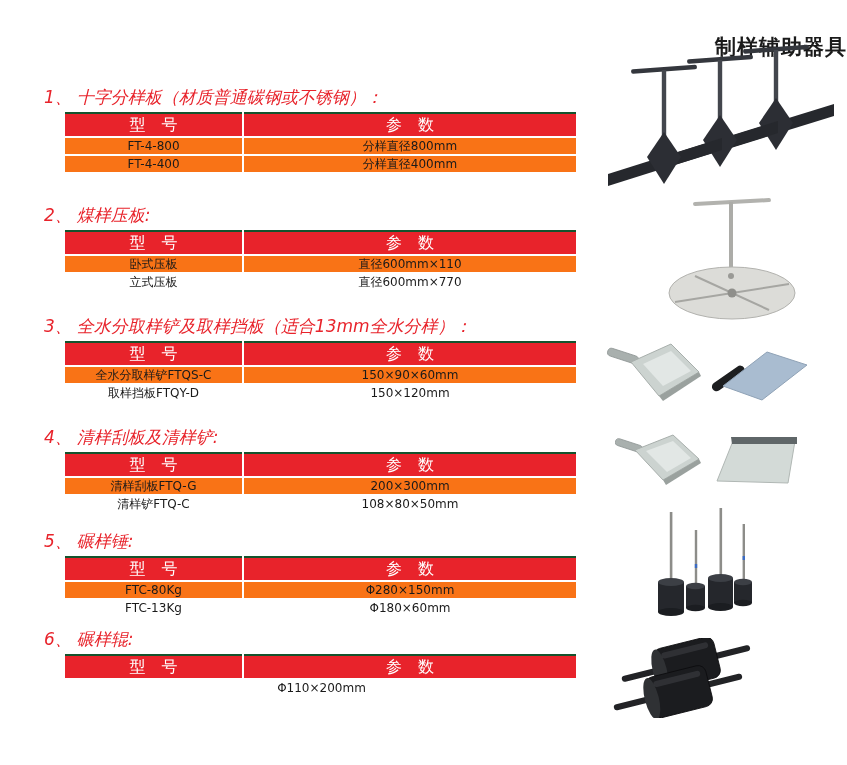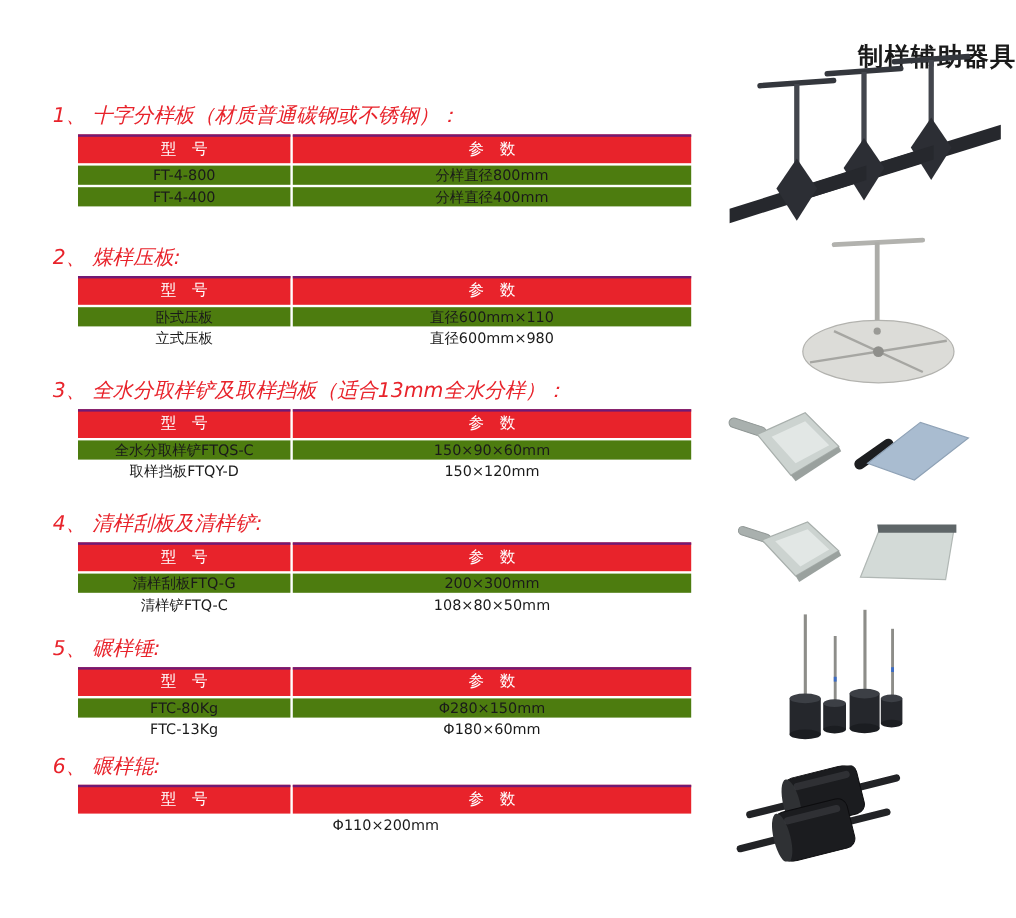--- a/index.html
+++ b/index.html
@@ -12,25 +12,25 @@
     text-align:right; font-size:21px; font-weight:bold; color:#1a1a1a; letter-spacing:1px;
   }
   .section { position:absolute; left:44px; width:534px; }
   .sec-heading { margin:0 0 4px 0; font-size:17px; line-height:22px; color:#e8232b; font-weight:normal;font-style:italic; }
   .sec-num { display:inline-block; margin-right:5px; }
   .spec-table { margin-left:21px; width:511px; }
   .t-row { display:flex; margin-bottom:2px; }
   .c1 { width:177px; flex:none; }
   .c2 { flex:1; margin-left:2px; }
   .t-head {
-    background:#e8232b; border-top:2px solid #701a75; color:#ffffff;
-    height:22px; line-height:22px; font-size:13px; text-align:center;
+    background:#e8232b; border-top:2px solid #14532d; color:#ffffff;
+    height:22px; line-height:22px; font-size:16px; text-align:center;
   }
   .t-cell { height:16px; line-height:16px; font-size:12px; text-align:center; color:#1a1a1a; background:#ffffff; }
-  .row-gray .t-cell { background:#4d7c0f; }
+  .row-gray .t-cell { background:#f97316; }
   .figure { position:absolute; }
 </style>
 </head>
 <body>
 
 <div class="page">
 
   <div class="page-title">制样辅助器具</div>
 
   <section class="section" style="top:86px">
@@ -61,21 +61,21 @@
       <div class="t-row">
         <div class="t-head c1">型　号</div>
         <div class="t-head c2">参　数</div>
       </div>
       <div class="t-row row-gray">
         <div class="t-cell c1">卧式压板</div>
         <div class="t-cell c2">直径600mm×110</div>
       </div>
       <div class="t-row">
         <div class="t-cell c1">立式压板</div>
-        <div class="t-cell c2">直径600mm×980</div>
+        <div class="t-cell c2">直径600mm×770</div>
       </div>
     </div>
   </section>
 
   <section class="section" style="top:315px">
     <h2 class="sec-heading">
       <span class="sec-num">3、</span><span>全水分取样铲及取样挡板（适合13mm全水分样）：</span>
     </h2>
     <div class="spec-table">
       <div class="t-row">

